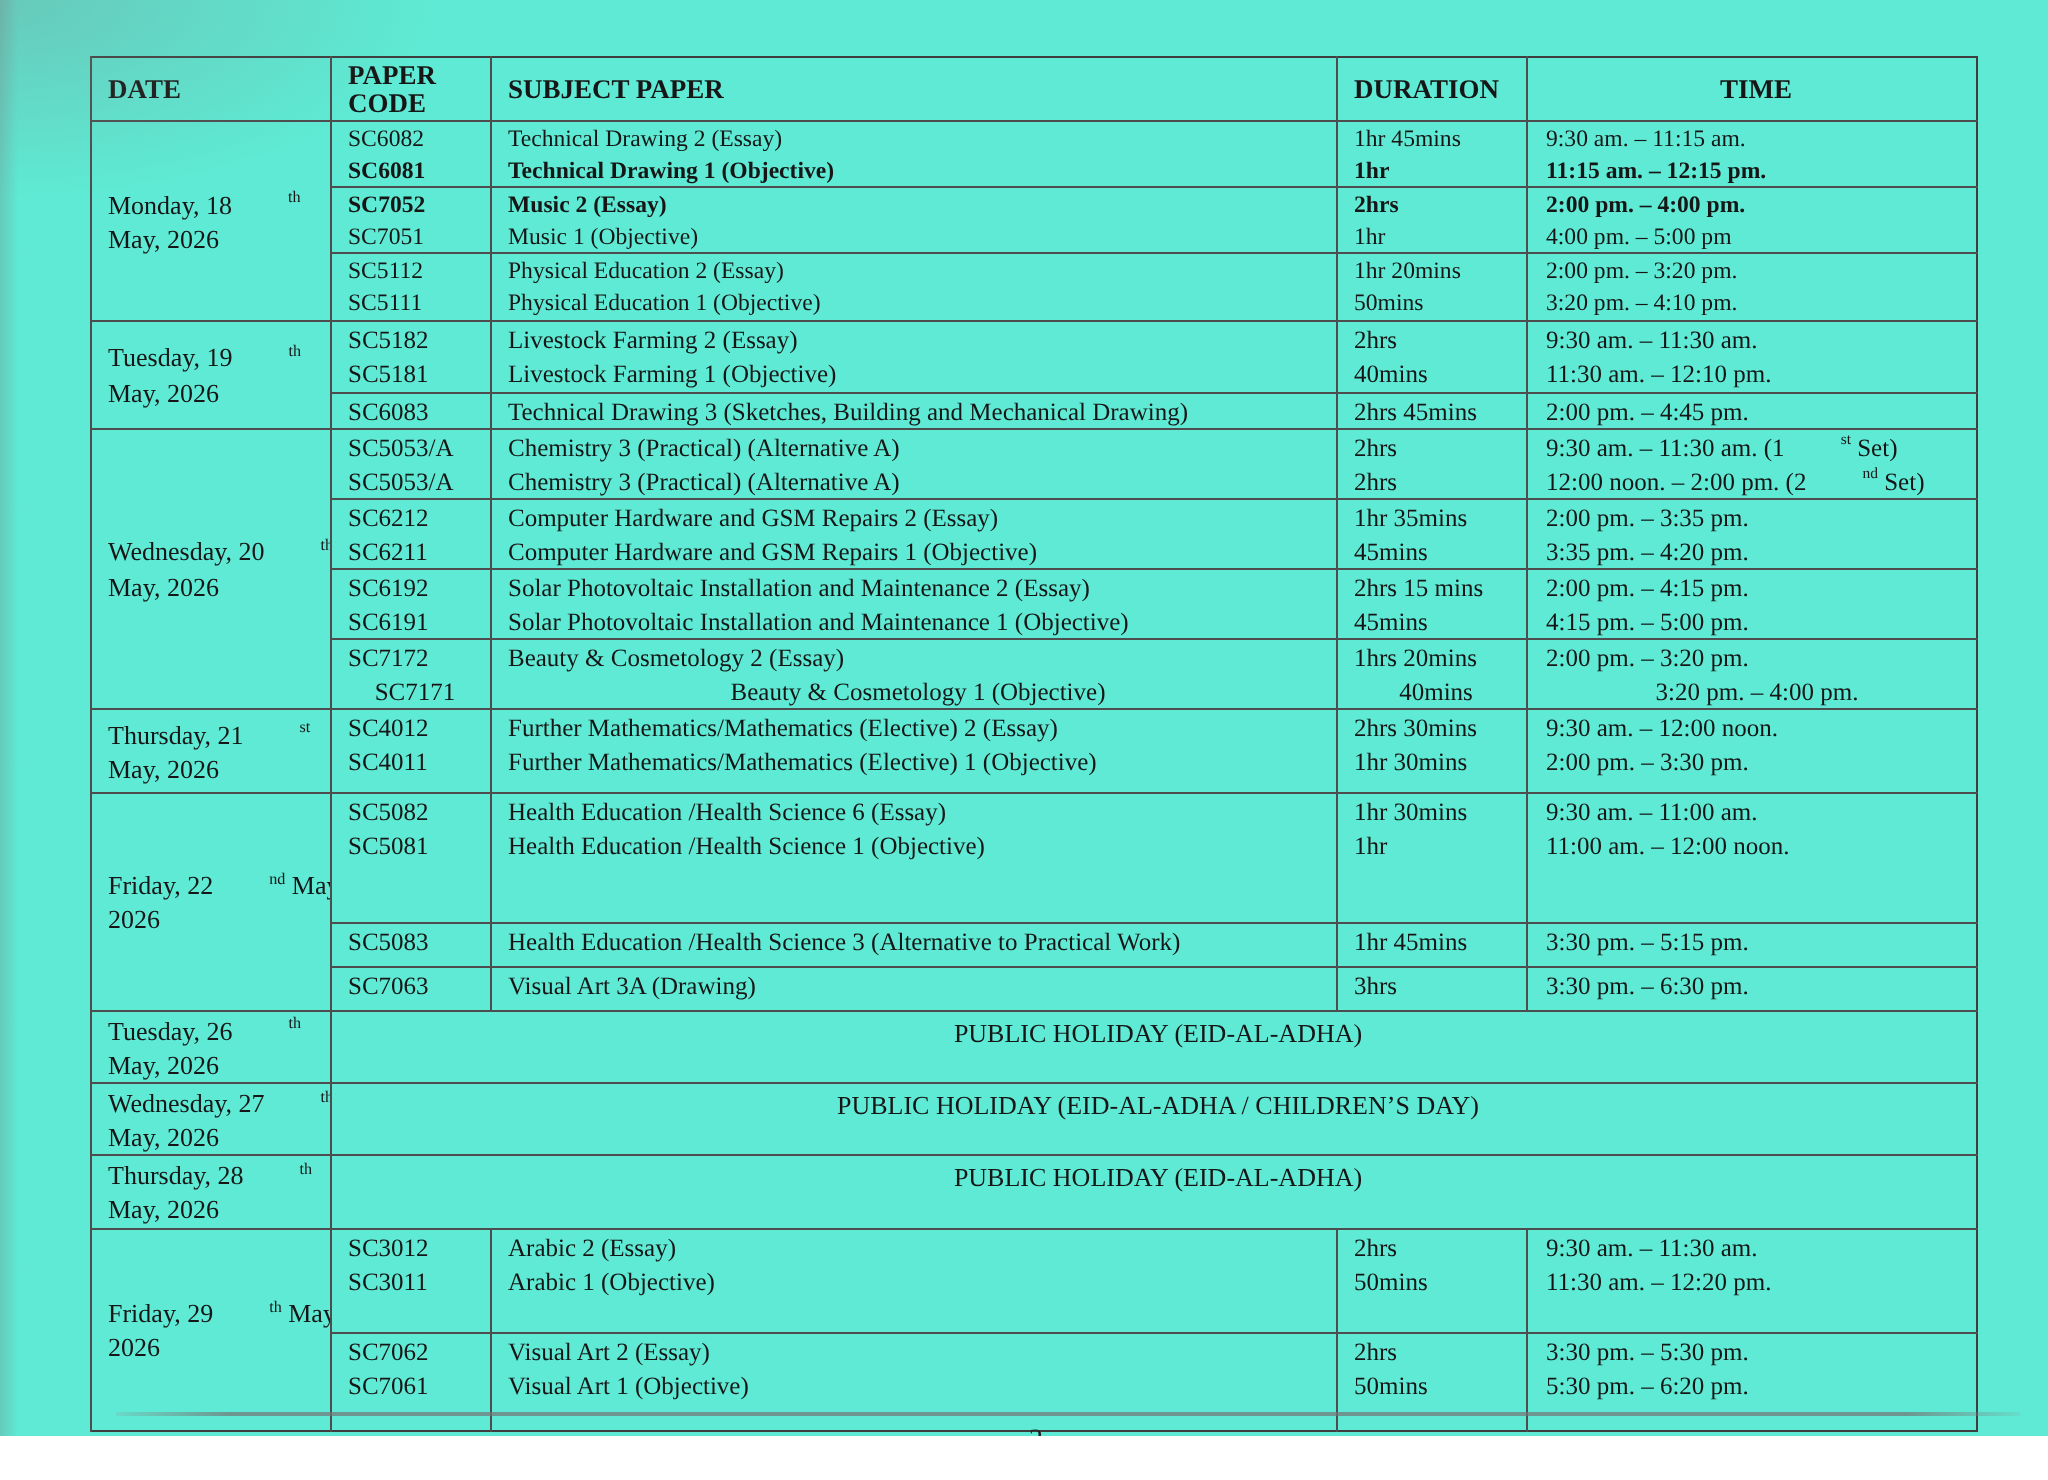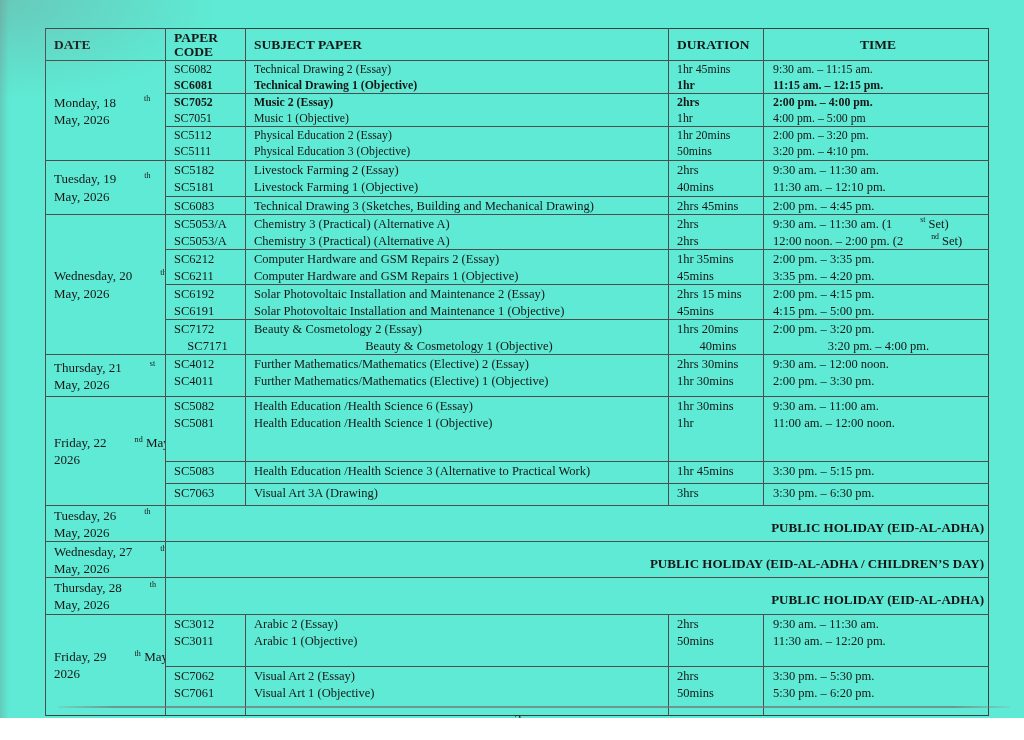--- a/index.html
+++ b/index.html
@@ -33,21 +33,21 @@
   thead th{
     border-bottom:1px solid #4d4d4d;
     font-weight:bold;font-size:13.5px;text-align:left;
     vertical-align:middle;height:30px;white-space:normal;line-height:1.05;
   }
   thead th.center{text-align:center;}
   td{font-size:12.5px;}
   tr.gtop td{border-top:1px solid #4d4d4d;}
   tr.btop td{border-top:1px solid #4d4d4d;}
   td.date{vertical-align:middle;font-size:13px;line-height:1.32;}
-  td.holiday{text-align:right;font-weight:bold;font-size:13px;padding-top:14px;vertical-align:top;}
+  td.holiday{text-align:center;font-weight:normal;font-size:13px;padding-top:3px;vertical-align:top;}
   tr.g0 td{font-size:11.8px;}
   tr.g0 td.date{font-size:13px;}
   td.time{padding-left:9px;}
   sup{font-size:0.62em;line-height:0;margin-left:28px;}
   .shadow-line{
     position:absolute;left:58px;top:706px;width:952px;height:2px;
     background:linear-gradient(to right,rgba(150,150,150,.2),rgba(115,115,115,.7) 6%,rgba(115,115,115,.7) 94%,rgba(150,150,150,.15));
   }
   .page-number{
     position:absolute;left:0;top:713px;width:1036px;text-align:center;
@@ -103,21 +103,21 @@
           <td class="time">4:00 pm. – 5:00 pm</td>
         </tr>
         <tr class="g0 btop" style="height: 16px;">
           <td class="code">SC5112</td>
           <td class="subject">Physical Education 2 (Essay)</td>
           <td class="duration">1hr 20mins</td>
           <td class="time">2:00 pm. – 3:20 pm.</td>
         </tr>
         <tr class="g0" style="height: 16px;">
           <td class="code">SC5111</td>
-          <td class="subject">Physical Education 3 (Objective)</td>
+          <td class="subject">Physical Education 1 (Objective)</td>
           <td class="duration">50mins</td>
           <td class="time">3:20 pm. – 4:10 pm.</td>
         </tr>
         <tr class="g1 gtop" style="height: 18px;">
           <td class="date" rowspan="3">Tuesday, 19<sup>th</sup><br>May, 2026</td>
           <td class="code">SC5182</td>
           <td class="subject">Livestock Farming 2 (Essay)</td>
           <td class="duration">2hrs</td>
           <td class="time">9:30 am. – 11:30 am.</td>
         </tr>

